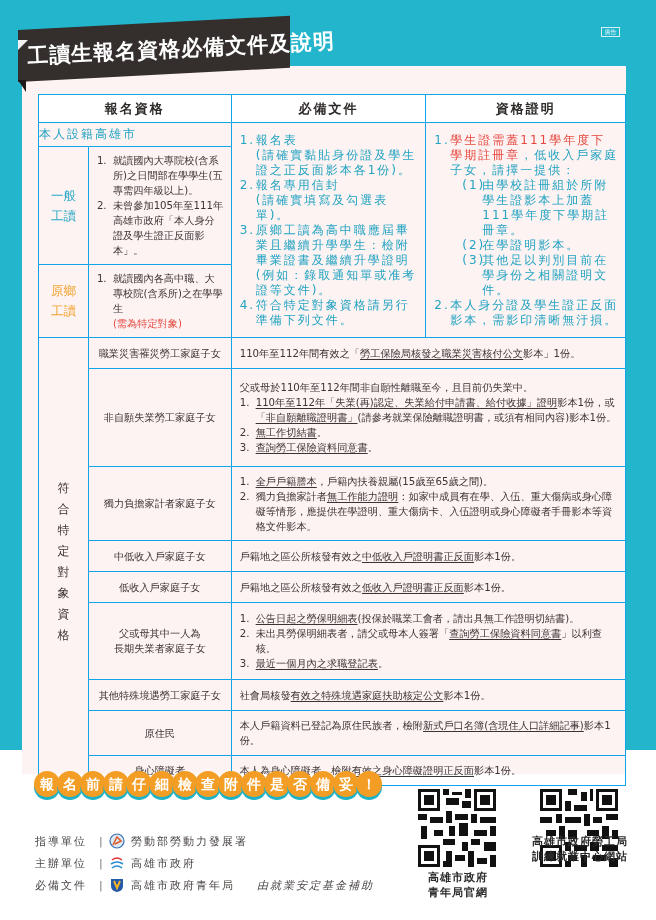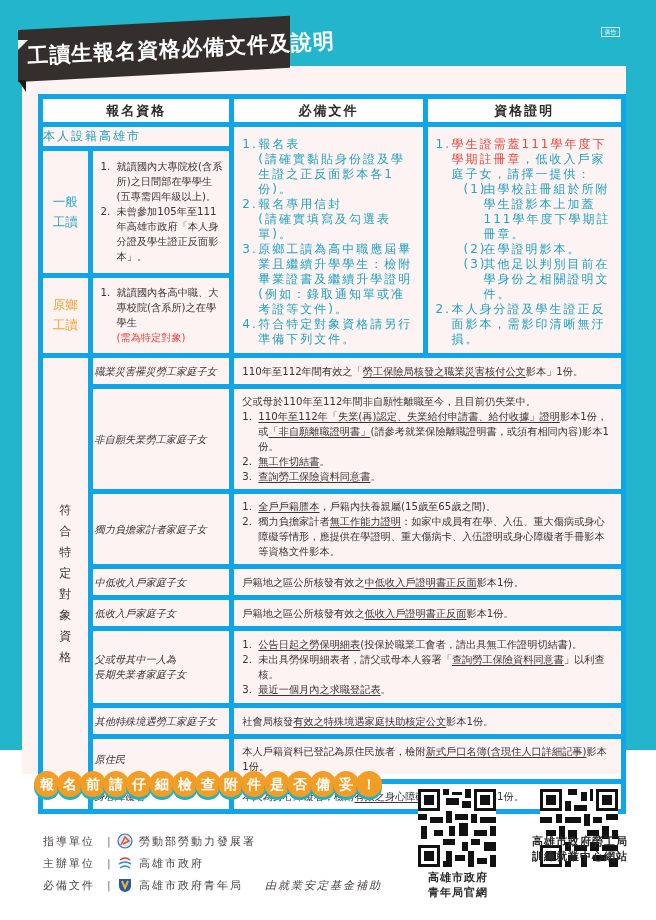--- a/index.html
+++ b/index.html
@@ -12,43 +12,43 @@
   .ad-tag { position: absolute; left: 601px; top: 27px; width: 19px; height: 10px; border: 1px solid #d6f2f6; color: #eafafc; font-size: 6px; line-height: 8px; text-align: center; }
 
   .card { position: absolute; left: 22px; top: 66px; width: 604px; height: 708px; background: #fdf3f2; }
 
   .title-banner { position: absolute; left: 18px; top: 30px; width: 272px; height: 52px; background: #342e2c; transform: skewY(-3deg); transform-origin: left bottom; }
   .title-fold { position: absolute; left: 18px; top: 40px; width: 0; height: 0; border-top: 10px solid #f2f2f2; border-right: 10px solid transparent; }
   .title-fold-bottom { position: absolute; left: 18px; top: 80px; width: 0; height: 0; border-top: 12px solid #1d1918; border-left: 8px solid transparent; }
   .title-text { position: absolute; left: 28px; top: 42px; font-size: 21px; font-weight: bold; color: #ffffff; letter-spacing: 1px; transform: rotate(-2.8deg); transform-origin: left bottom; white-space: nowrap; }
 
   table.req { position: absolute; left: 38px; top: 94px; width: 588px; border-collapse: collapse; font-size: 10.2px; line-height: 15px; }
-  table.req td, table.req th { border: 5px solid #0ea5e9; vertical-align: middle; }
+  table.req td, table.req th { border: 1px solid #0ea5e9; vertical-align: middle; }
   table.req th { background: #ffffff; height: 28px; font-size: 13px; font-weight: bold; color: #2e2a29; letter-spacing: 2px; }
   .city-row td { height: 24px; text-align: left; color: #22a3c2; font-size: 12px; letter-spacing: 2px; }
   .cat-label { text-align: center; font-size: 12.5px; line-height: 20px; }
   .cat-general { color: #2aa9c8; }
   .cat-native { color: #f0a330; }
   .cat-special { color: #3a3434; font-size: 12px; line-height: 21px; }
   .red { color: #e6473f; }
   .u { text-decoration: underline; text-underline-offset: 2px; }
   ol.num { list-style: none; padding: 6px 6px 6px 8px; }
   ol.num li { position: relative; padding-left: 16px; }
   ol.num li .n { position: absolute; left: 0; top: 0; }
   ol.sub { list-style: none; padding-left: 12px; }
   ol.sub li { position: relative; padding-left: 20px; }
   ol.sub li .n { position: absolute; left: 0; }
-  .target-name { text-align: left; color: #3a3434; padding: 4px 2px; font-style: italic; }
+  .target-name { text-align: center; color: #3a3434; padding: 4px 2px; }
   .doc-cell { padding: 5px 8px; }
   .doc-cell ol.num { padding: 0; }
 
   .reminder { position: absolute; left: 34px; top: 771px; display: flex; }
   .reminder .ball { width: 26px; height: 26px; margin-right: -3px; border-radius: 50%; background: #f39d24; color: #ffffff; font-weight: bold; font-size: 14px; line-height: 26px; text-align: center; box-shadow: 0 3px 0 #20b1c7; }
 
-  .units { position: absolute; left: 43px; top: 830px; font-size: 11px; color: #4a4444; letter-spacing: 2px; }
+  .units { position: absolute; left: 35px; top: 830px; font-size: 11px; color: #4a4444; letter-spacing: 2px; }
   .unit-row { display: flex; align-items: center; height: 22px; }
   .unit-label { width: 64px; }
   .unit-sep { width: 10px; color: #777; }
   .unit-logo { width: 16px; height: 16px; margin-right: 6px; display: inline-block; }
   .unit-extra { margin-left: 22px; font-style: italic; }
 
   .qr { position: absolute; width: 78px; height: 78px; }
   .qr-caption { position: absolute; text-align: center; font-size: 11px; font-weight: bold; color: #2b2b2b; line-height: 15px; letter-spacing: 1px; }
 </style>
 </head>

